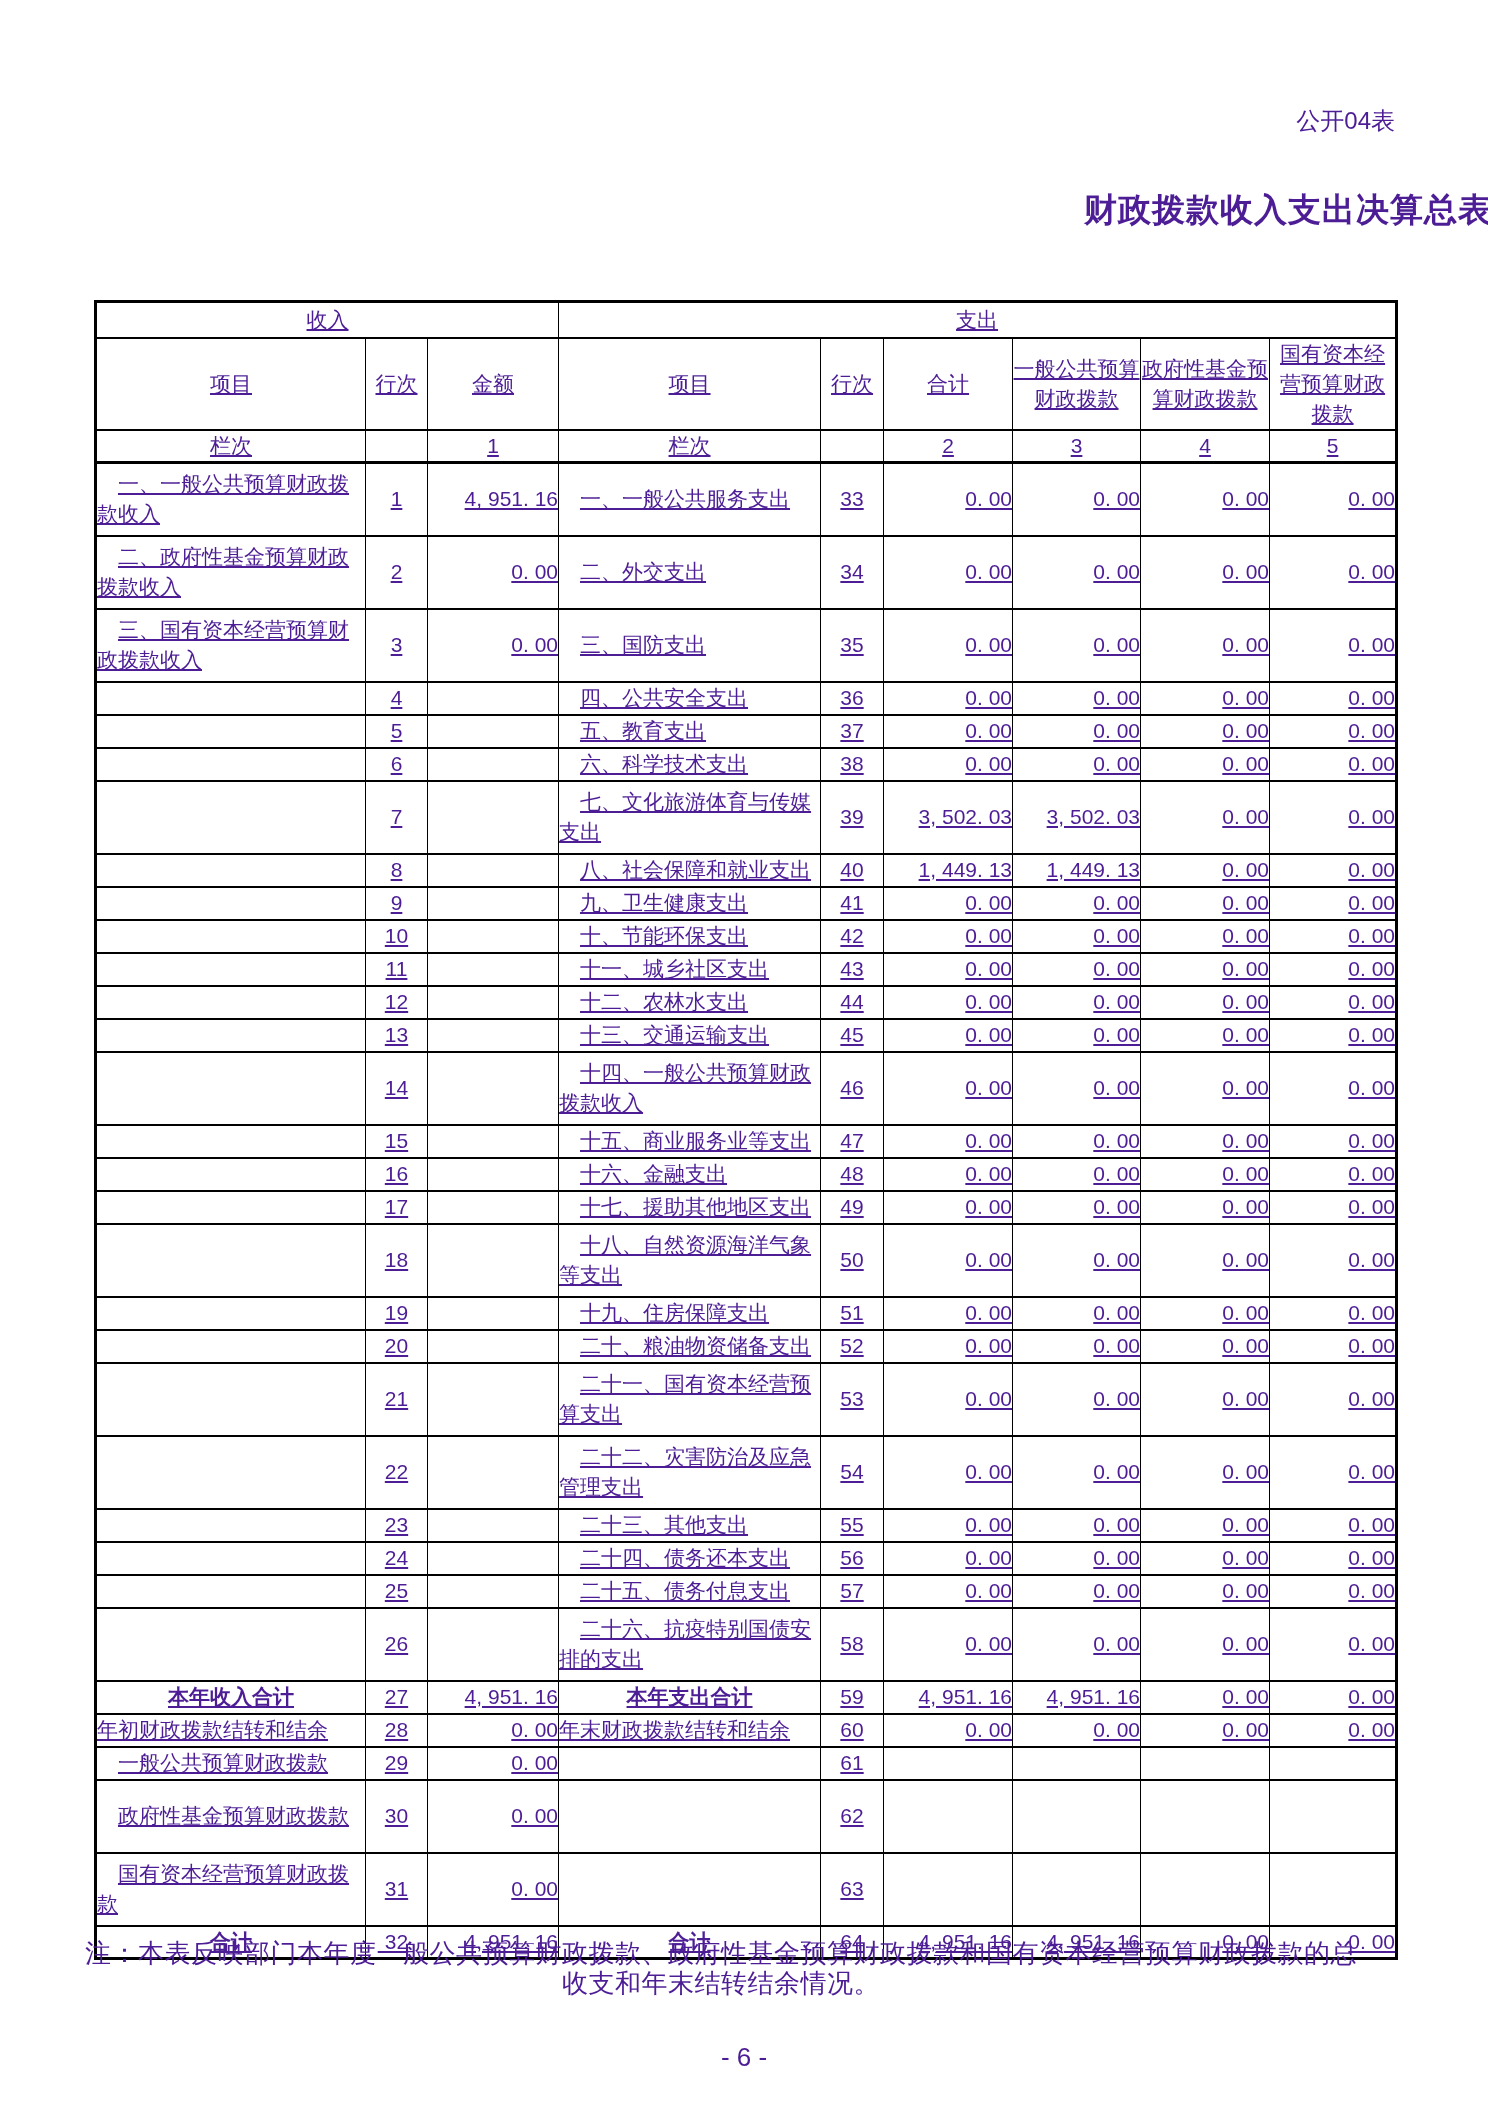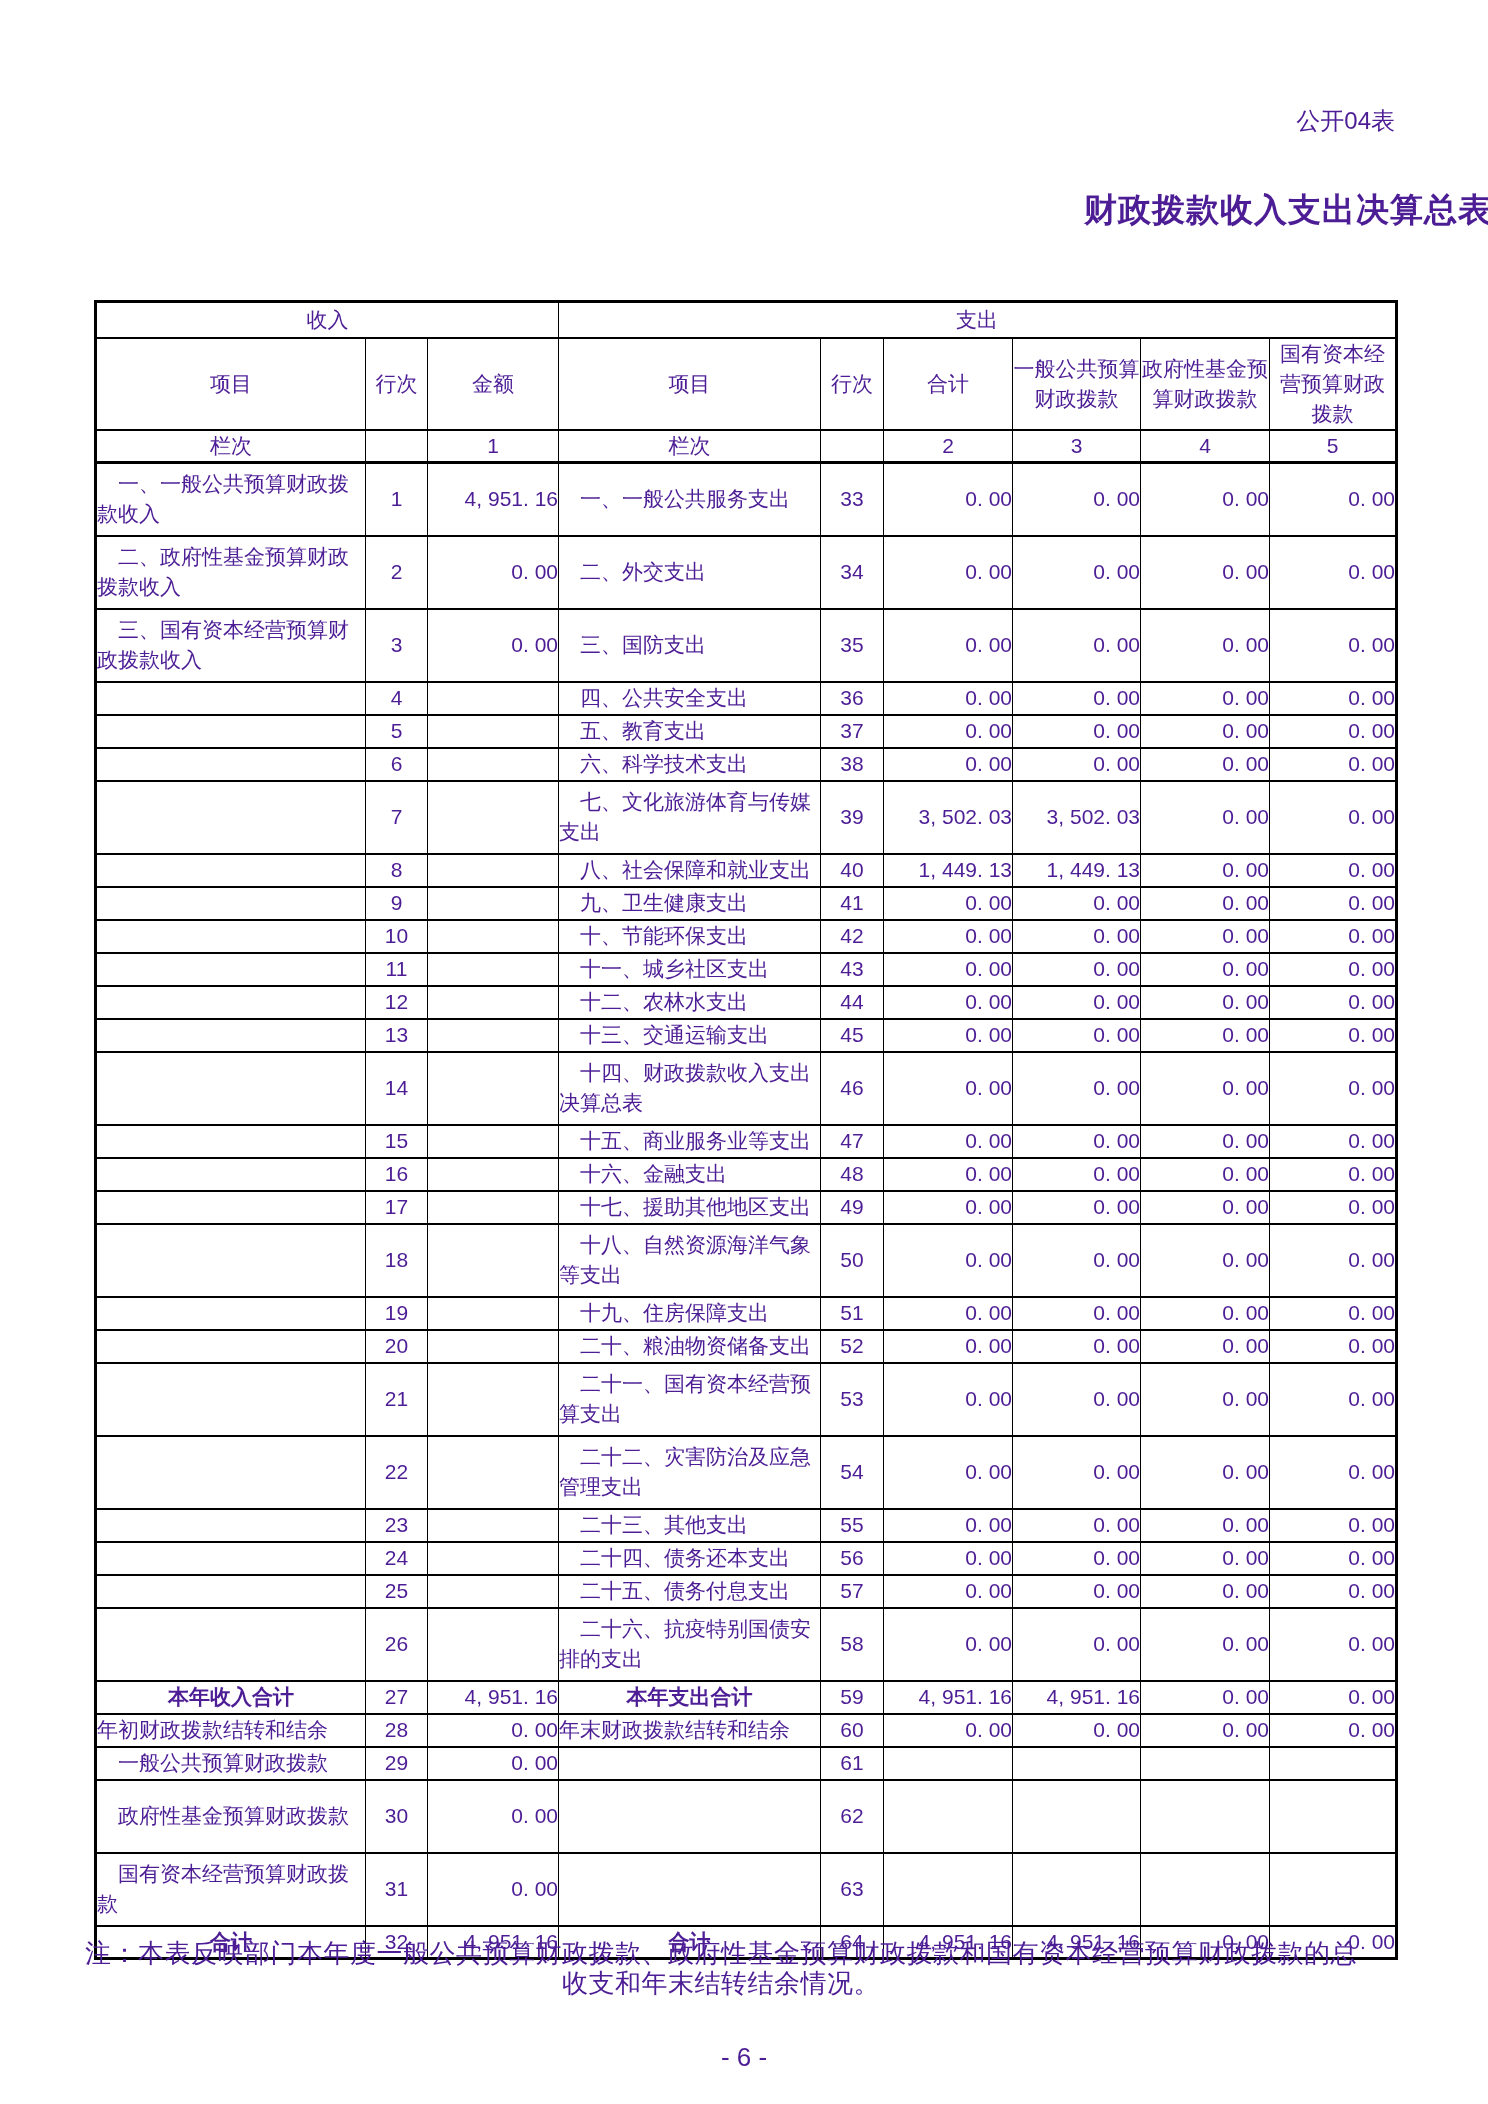--- a/index.html
+++ b/index.html
@@ -23,20 +23,21 @@
   .meta{
     position:absolute; top:257px; left:88px; width:1307px;
     display:flex; justify-content:space-between;
     font-size:26px; line-height:32px;
   }
   table.fiscal{
     position:absolute; top:300px; left:94px;
     width:1301px; table-layout:fixed;
     border-collapse:collapse; border:3px solid #000;
     font-size:21px;
+    text-decoration:underline;
   }
   table.fiscal td{
     border:1px solid #000;
     border-top:2px solid #000;
     border-bottom:2px solid #000;
     line-height:30px;
     vertical-align:middle;
     overflow:hidden;
     word-break:break-all;
     padding:0;
@@ -255,21 +256,21 @@
           <td class="c-mid">45</td>
           <td class="c-num">0. 00</td>
           <td class="c-num">0. 00</td>
           <td class="c-num">0. 00</td>
           <td class="c-num">0. 00</td>
         </tr>
         <tr class="t">
           <td class="c-item"></td>
           <td class="c-mid">14</td>
           <td class="c-num"></td>
-          <td class="c-item">十四、财政拨款收入支出决算总表</td>
+          <td class="c-item">十四、一般公共预算财政拨款收入</td>
           <td class="c-mid">46</td>
           <td class="c-num">0. 00</td>
           <td class="c-num">0. 00</td>
           <td class="c-num">0. 00</td>
           <td class="c-num">0. 00</td>
         </tr>
         <tr>
           <td class="c-item"></td>
           <td class="c-mid">15</td>
           <td class="c-num"></td>

